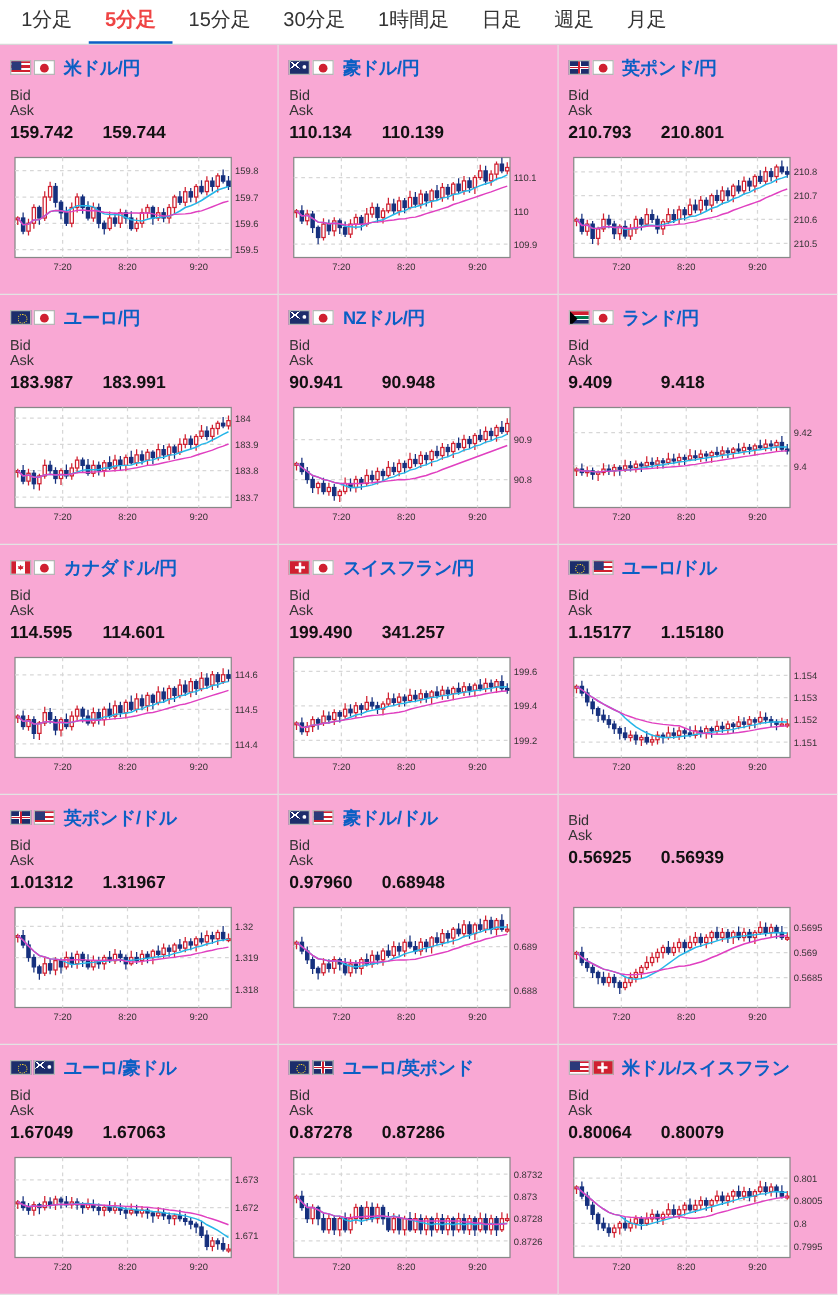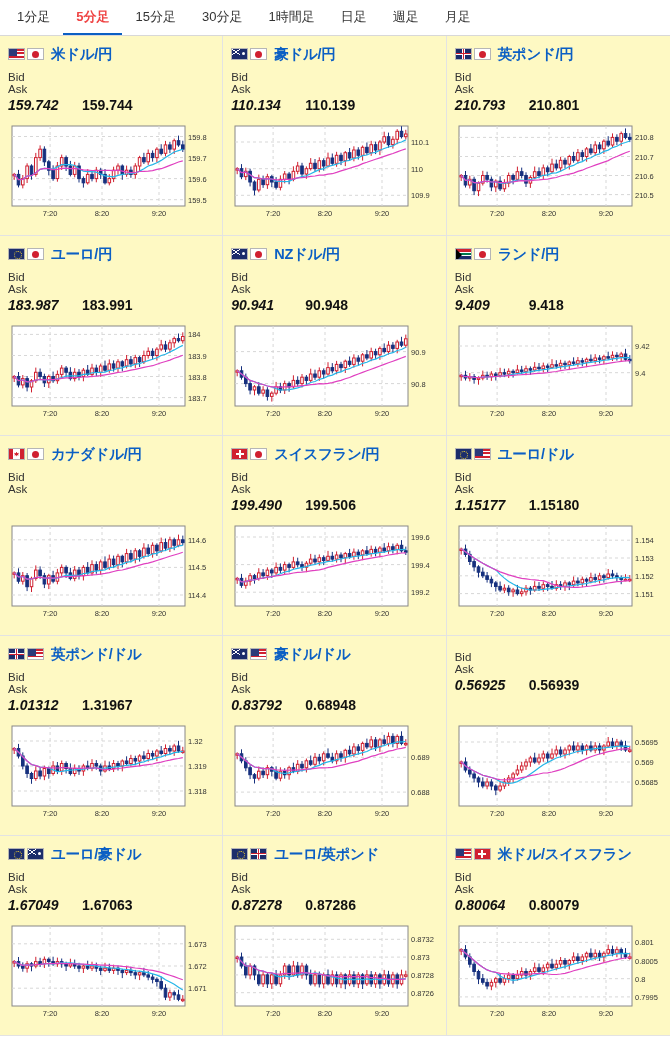--- a/index.html
+++ b/index.html
@@ -15,21 +15,21 @@
   .tabbar {
     display: flex;
     align-items: stretch;
     height: 36px;
     border-bottom: 1px solid #d8d8d8;
     background: #ffffff;
     padding-left: 4px;
   }
   .tab {
     display: flex; align-items: center; justify-content: center;
-    font-size: 13px;
+    font-size: 16px;
     color: #333333;
     padding: 0 13px;
     cursor: pointer;
     border-bottom: 2px solid transparent;
     white-space: nowrap;
     text-align: right;
   }
   .tab.active {
     color: #ef4444;
     font-weight: bold;
@@ -41,21 +41,21 @@
     display: grid;
     grid-template-columns: repeat(3, 1fr);
     gap: 0;
   }
   .cell {
     border-right: 1px solid #e3e3e3;
     border-bottom: 1px solid #e3e3e3;
     padding: 8px 24px 4px 8px;
     height: 200px;
     position: relative;
-    background: #fef9c3;
+    background: #f9a8d4;
   }
   .cell:nth-child(3n) { border-right: none; }
 
   .pair-head {
     display: flex;
     align-items: center;
     gap: 7px;
     height: 20px;
   }
   .flags { display: flex; align-items: center; gap: 2px; }
@@ -83,21 +83,21 @@
     flex-direction: column;
   }
   .quote-labels span:first-child { width: 74px; }
   .quote-values {
     display: flex;
     margin-top: 2px;
     font-size: 14px;
     font-weight: bold;
     color: #111;
   }
-  .quote-values span:first-child { width: 74px; font-style: italic; }
+  .quote-values span:first-child { width: 74px; }
 
   .chart-wrap {
     position: absolute;
     left: 8px;
     right: 4px;
     top: 86px;
     height: 100px;
   }
   .chart-wrap svg { display: block; }
 
@@ -904,20 +904,24 @@
       <span class="flags">
           <span class="flag f-ca"></span>
           <span class="flag f-jp"></span>
         </span>
       <span class="pair-name">カナダドル/円</span>
     </div>
     <div class="quote-labels">
       <span>Bid</span>
       <span>Ask</span>
     </div>
+    <div class="quote-values">
+      <span>114.595</span>
+      <span>114.601</span>
+    </div>
     <div class="chart-wrap">
         <svg width="215" height="100" viewBox="0 0 215 100">
           <rect x="4" y="4" width="173" height="80" fill="#fff" stroke="#888" stroke-width="1"></rect>
           <line x1="4" y1="17.8" x2="177" y2="17.8" stroke="#d7d7d7" stroke-width="1" stroke-dasharray="3,3"></line>
           <text x="180" y="20.8" font-size="7.5" font-family="Liberation Sans, sans-serif" fill="#333">114.6</text>
           <line x1="4" y1="45.4" x2="177" y2="45.4" stroke="#d7d7d7" stroke-width="1" stroke-dasharray="3,3"></line>
           <text x="180" y="48.4" font-size="7.5" font-family="Liberation Sans, sans-serif" fill="#333">114.5</text>
           <line x1="4" y1="73.0" x2="177" y2="73.0" stroke="#d7d7d7" stroke-width="1" stroke-dasharray="3,3"></line>
           <text x="180" y="76.0" font-size="7.5" font-family="Liberation Sans, sans-serif" fill="#333">114.4</text>
           <line x1="42.1" y1="4" x2="42.1" y2="84" stroke="#d7d7d7" stroke-width="1" stroke-dasharray="3,3"></line>
@@ -1018,21 +1022,21 @@
           <span class="flag f-jp"></span>
         </span>
       <span class="pair-name">スイスフラン/円</span>
     </div>
     <div class="quote-labels">
       <span>Bid</span>
       <span>Ask</span>
     </div>
     <div class="quote-values">
       <span>199.490</span>
-      <span>199.506</span>
+      <span>341.257</span>
     </div>
     <div class="chart-wrap">
         <svg width="215" height="100" viewBox="0 0 215 100">
           <rect x="4" y="4" width="173" height="80" fill="#fff" stroke="#888" stroke-width="1"></rect>
           <line x1="4" y1="15.0" x2="177" y2="15.0" stroke="#d7d7d7" stroke-width="1" stroke-dasharray="3,3"></line>
           <text x="180" y="18.0" font-size="7.5" font-family="Liberation Sans, sans-serif" fill="#333">199.6</text>
           <line x1="4" y1="42.6" x2="177" y2="42.6" stroke="#d7d7d7" stroke-width="1" stroke-dasharray="3,3"></line>
           <text x="180" y="45.6" font-size="7.5" font-family="Liberation Sans, sans-serif" fill="#333">199.4</text>
           <line x1="4" y1="70.2" x2="177" y2="70.2" stroke="#d7d7d7" stroke-width="1" stroke-dasharray="3,3"></line>
           <text x="180" y="73.2" font-size="7.5" font-family="Liberation Sans, sans-serif" fill="#333">199.2</text>
@@ -1367,21 +1371,21 @@
           <span class="flag f-au"></span>
           <span class="flag f-us"></span>
         </span>
       <span class="pair-name">豪ドル/ドル</span>
     </div>
     <div class="quote-labels">
       <span>Bid</span>
       <span>Ask</span>
     </div>
     <div class="quote-values">
-      <span>0.83792</span>
+      <span>0.97960</span>
       <span>0.68948</span>
     </div>
     <div class="chart-wrap">
         <svg width="215" height="100" viewBox="0 0 215 100">
           <rect x="4" y="4" width="173" height="80" fill="#fff" stroke="#888" stroke-width="1"></rect>
           <line x1="4" y1="35.3" x2="177" y2="35.3" stroke="#d7d7d7" stroke-width="1" stroke-dasharray="3,3"></line>
           <text x="180" y="38.3" font-size="7.5" font-family="Liberation Sans, sans-serif" fill="#333">0.689</text>
           <line x1="4" y1="70.1" x2="177" y2="70.1" stroke="#d7d7d7" stroke-width="1" stroke-dasharray="3,3"></line>
           <text x="180" y="73.1" font-size="7.5" font-family="Liberation Sans, sans-serif" fill="#333">0.688</text>
           <line x1="42.1" y1="4" x2="42.1" y2="84" stroke="#d7d7d7" stroke-width="1" stroke-dasharray="3,3"></line>

